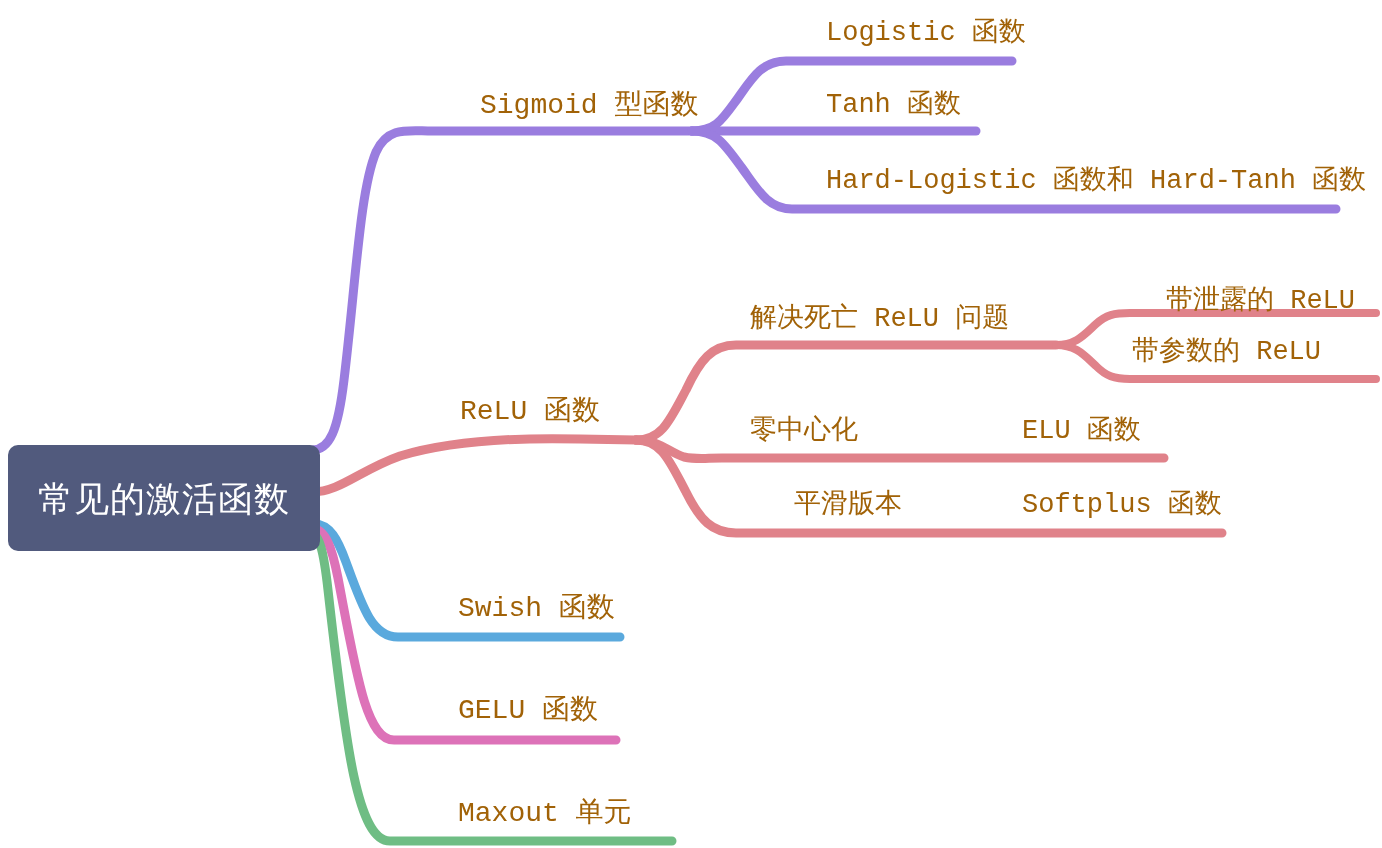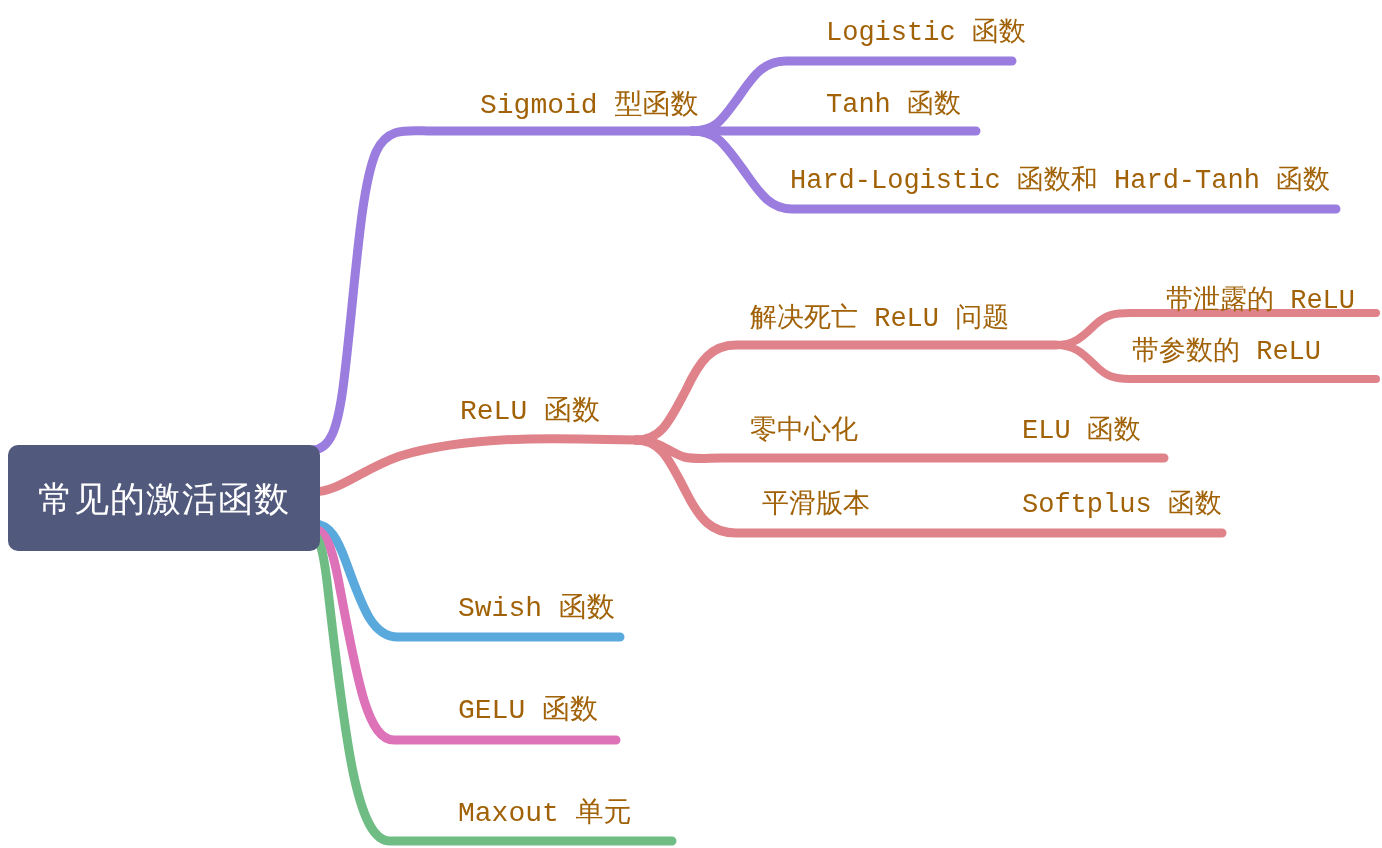--- a/index.html
+++ b/index.html
@@ -88,22 +88,22 @@
 </div>
 
 <div class="node-label lvl1" style="left:460px; top:92px;margin-left:20px;">Sigmoid 型函数</div>
 <div class="node-label lvl1" style="left:460px; top:398px;">ReLU 函数</div>
 <div class="node-label lvl1" style="left:458px; top:595px;">Swish 函数</div>
 <div class="node-label lvl1" style="left:458px; top:697px;">GELU 函数</div>
 <div class="node-label lvl1" style="left:458px; top:800px;">Maxout 单元</div>
 
 <div class="node-label lvl2" style="left:826px; top:20px;">Logistic 函数</div>
 <div class="node-label lvl2" style="left:826px; top:92px;">Tanh 函数</div>
-<div class="node-label lvl2" style="left:790px; top:168px;">Hard-Logistic 函数和 Hard-Tanh 函数</div>
+<div class="node-label lvl2" style="left:826px; top:168px;">Hard-Logistic 函数和 Hard-Tanh 函数</div>
 
 <div class="node-label lvl2" style="left:750px; top:306px;">解决死亡 ReLU 问题</div>
 <div class="node-label lvl2" style="left:750px; top:418px;">零中心化</div>
 <div class="node-label lvl2" style="left:1022px; top:418px;">ELU 函数</div>
-<div class="node-label lvl2" style="left:762px; top:492px;">平滑版本</div>
+<div class="node-label lvl2" style="left:794px; top:492px;">平滑版本</div>
 <div class="node-label lvl2" style="left:1022px; top:492px;">Softplus 函数</div>
 
 <div class="node-label lvl3" style="left:1166px; top:288px;">带泄露的 ReLU</div>
 <div class="node-label lvl3" style="left:1132px; top:339px;">带参数的 ReLU</div>
 
 </body></html>

